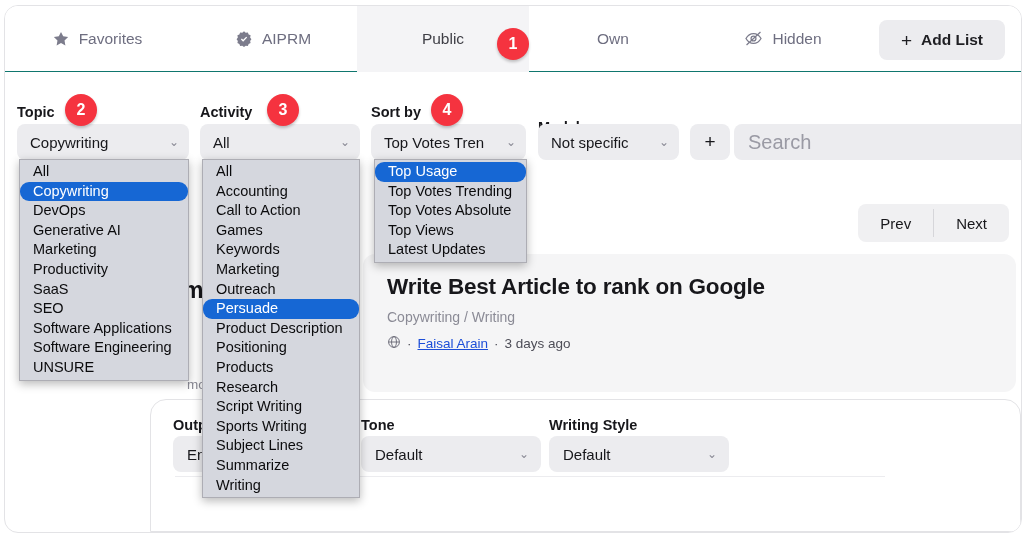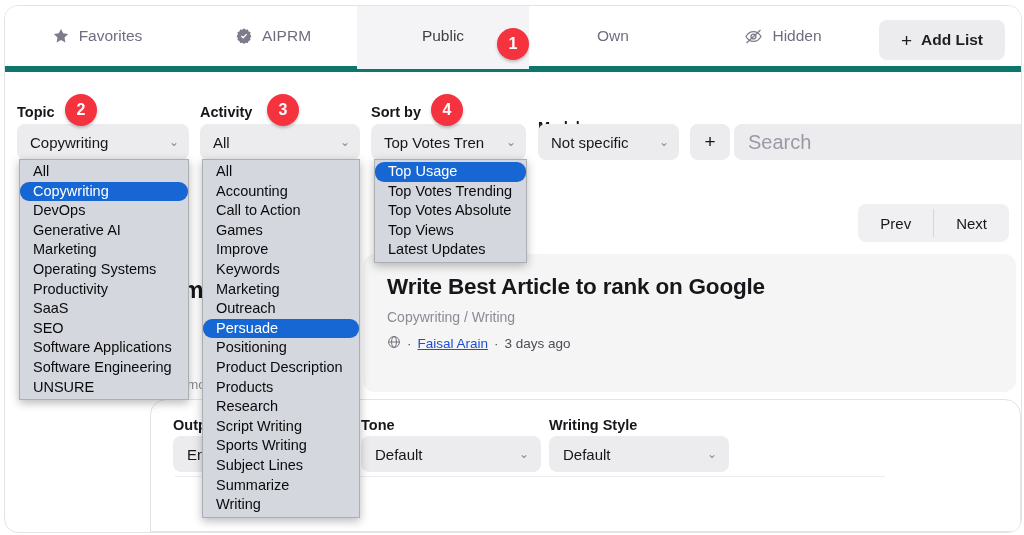--- a/index.html
+++ b/index.html
@@ -28,21 +28,21 @@
     overflow: hidden;
   }
 
   
   #tab-bar {
     position: absolute;
     left: 0; top: 0;
     width: 1016px;
     height: 66px;
     background: #ffffff;
-    border-bottom: 6px solid #0f766e;
+    border-bottom: 1px solid #0f766e;
     display: flex;
     align-items: center;
     box-sizing: border-box;
   }
   .tab {
     height: 66px;
     display: flex;
     align-items: center;
     justify-content: center;
     gap: 9px;
@@ -451,40 +451,38 @@
 
     <div id="options-divider"></div>
   </div>
 
   <div class="dropdown" id="dropdown-topic">
       <div class="dd-item">All</div>
       <div class="dd-item selected">Copywriting</div>
       <div class="dd-item">DevOps</div>
       <div class="dd-item">Generative AI</div>
       <div class="dd-item">Marketing</div>
-      <div class="dd-item">Operating Systems</div>
       <div class="dd-item">Productivity</div>
       <div class="dd-item">SaaS</div>
       <div class="dd-item">SEO</div>
       <div class="dd-item">Software Applications</div>
       <div class="dd-item">Software Engineering</div>
       <div class="dd-item">UNSURE</div>
     </div>
   <div class="dropdown" id="dropdown-activity">
       <div class="dd-item">All</div>
       <div class="dd-item">Accounting</div>
       <div class="dd-item">Call to Action</div>
       <div class="dd-item">Games</div>
-      <div class="dd-item">Improve</div>
       <div class="dd-item">Keywords</div>
       <div class="dd-item">Marketing</div>
       <div class="dd-item">Outreach</div>
       <div class="dd-item selected">Persuade</div>
+      <div class="dd-item">Product Description</div>
       <div class="dd-item">Positioning</div>
-      <div class="dd-item">Product Description</div>
       <div class="dd-item">Products</div>
       <div class="dd-item">Research</div>
       <div class="dd-item">Script Writing</div>
       <div class="dd-item">Sports Writing</div>
       <div class="dd-item">Subject Lines</div>
       <div class="dd-item">Summarize</div>
       <div class="dd-item">Writing</div>
     </div>
   <div class="dropdown" id="dropdown-sortby">
       <div class="dd-item selected">Top Usage</div>

